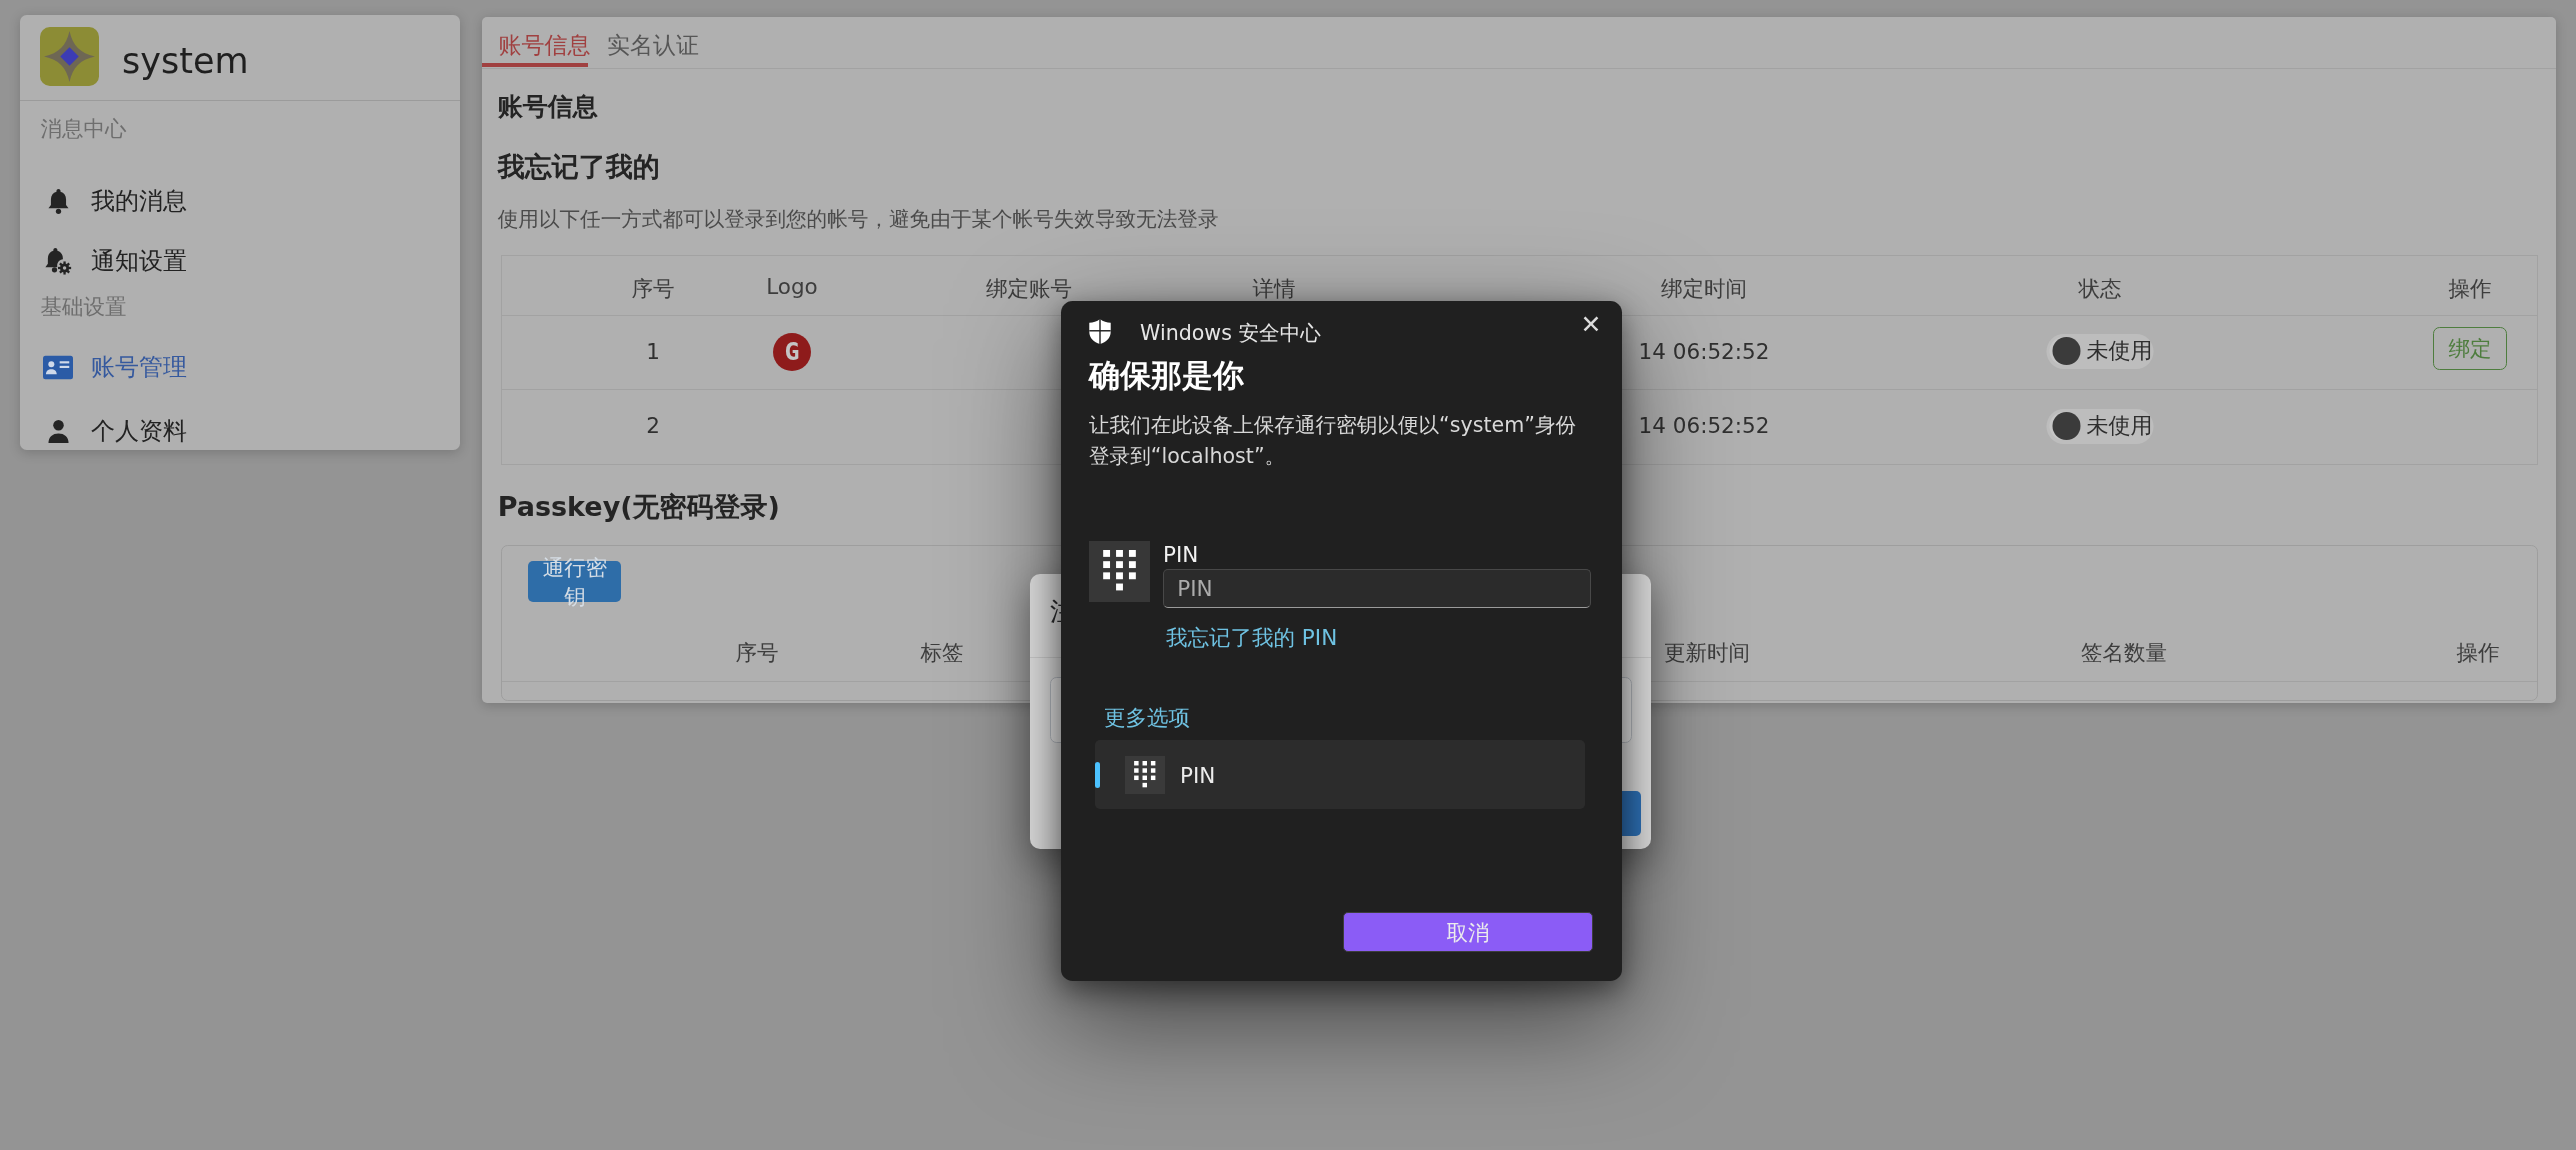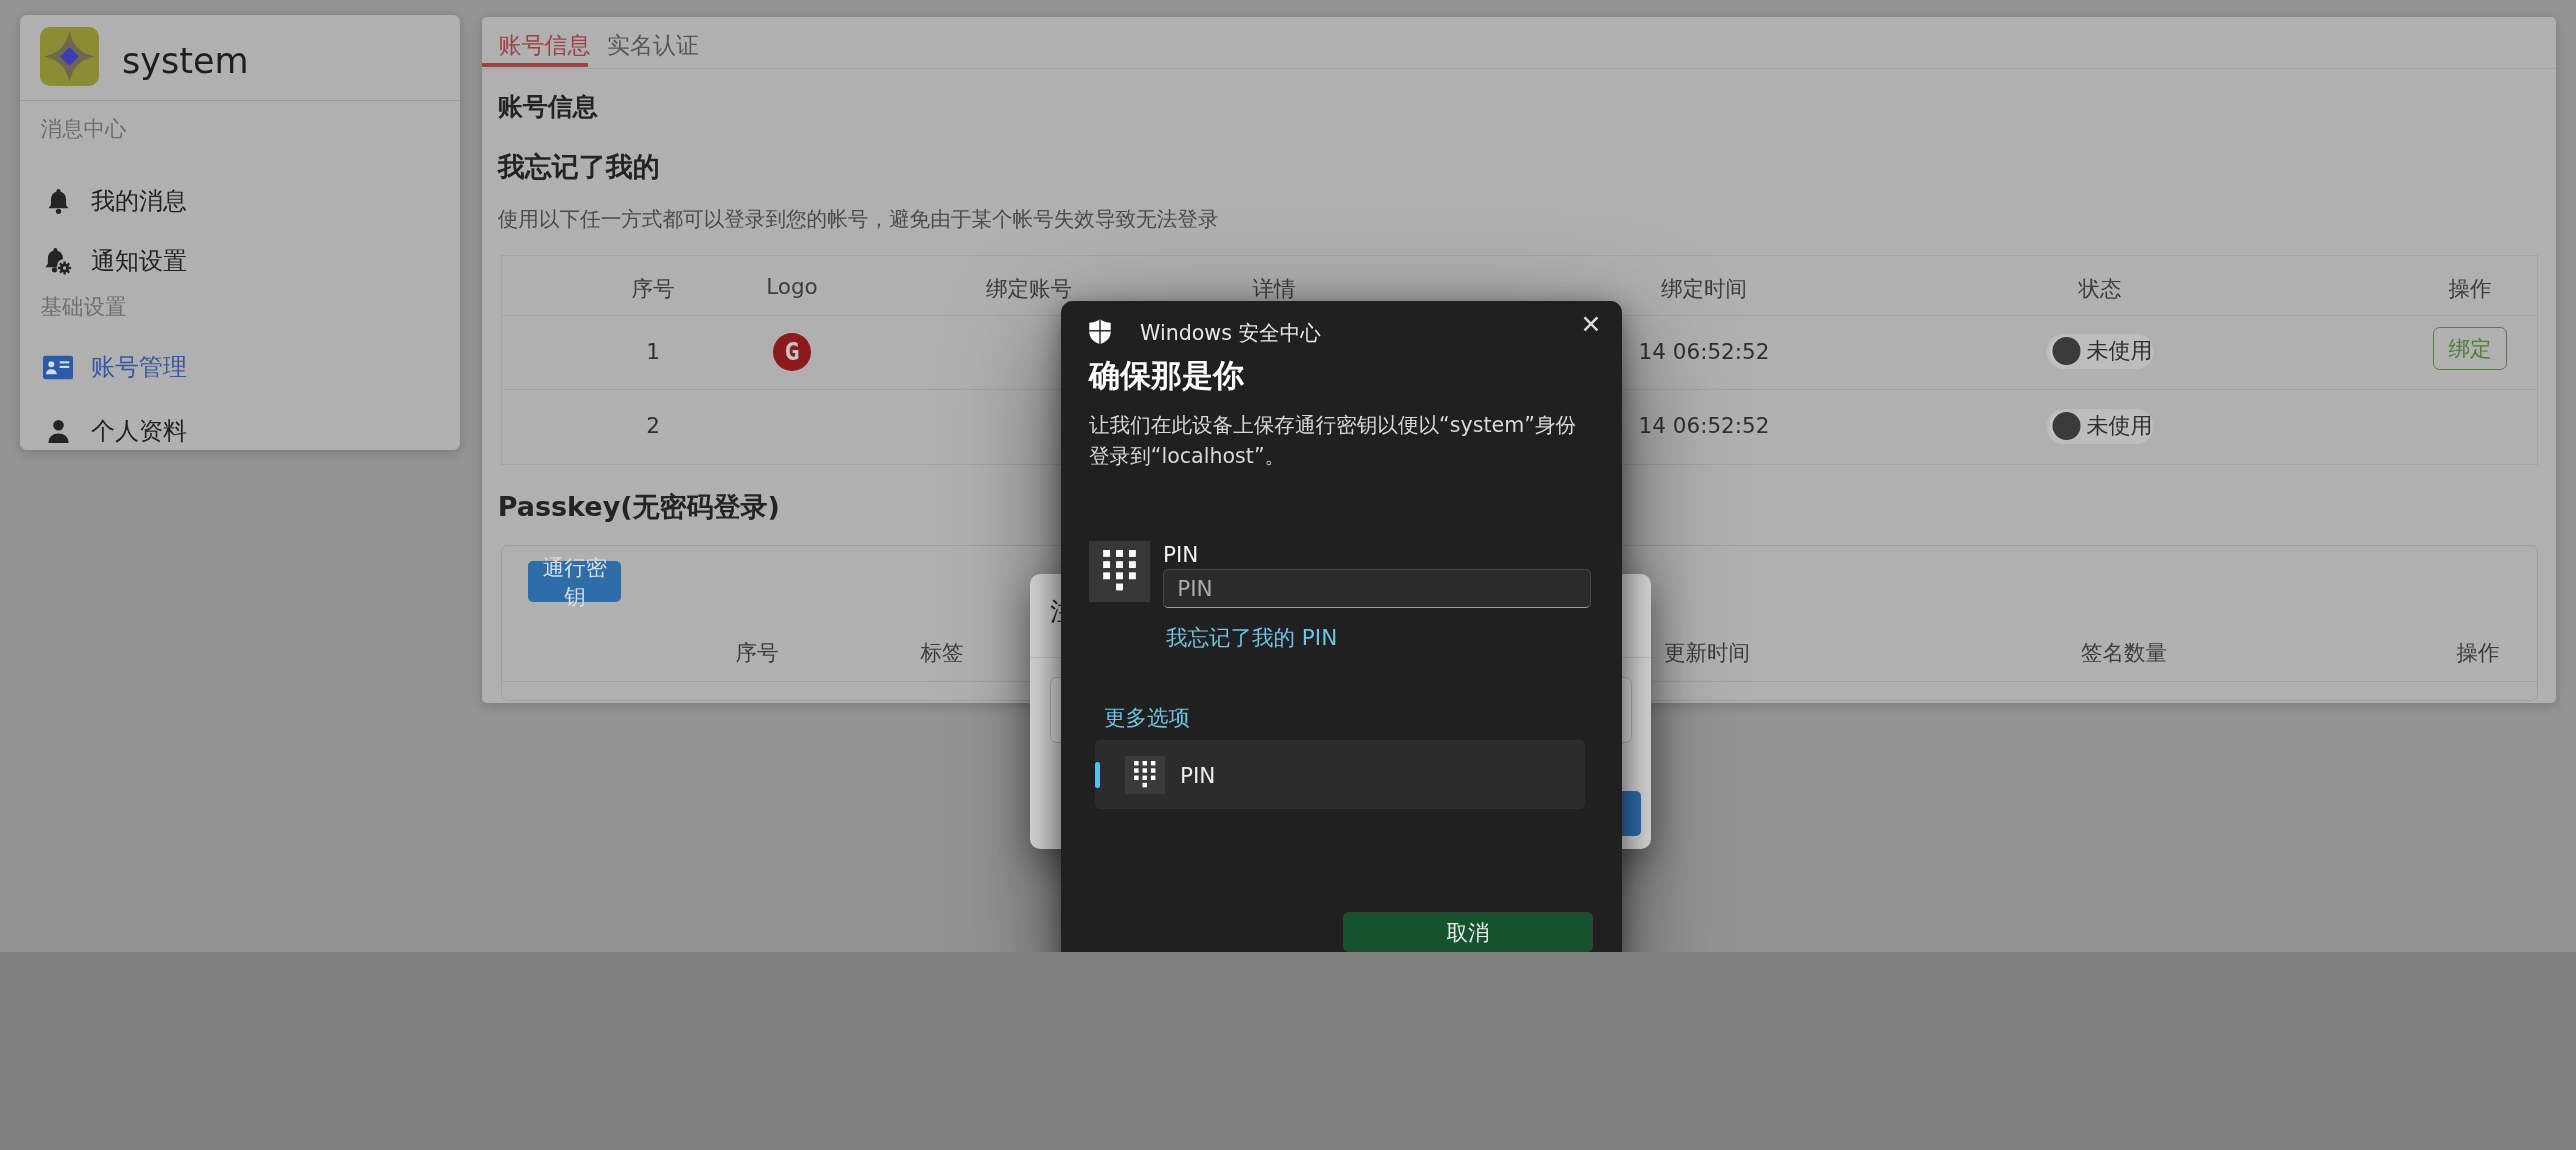--- a/index.html
+++ b/index.html
@@ -1,16 +1,16 @@
 <!DOCTYPE html>
 <html style="font-size:13.2px"><head>
 <meta charset="utf-8">
 <style>
   html,body{margin:0;padding:0;background:#7e7e7e;}
-  .page{position:relative;width:2576px;height:952px;background:#949494;overflow:hidden;
+  .page{position:relative;width:2576px;height:1150px;background:#949494;overflow:hidden;
         font-family:"DejaVu Sans","Liberation Sans",sans-serif;color:#2b2b2b;}
   .abs{position:absolute;}
   .card{position:absolute;background:#b0b0b0;border-radius:6.6px;box-shadow:0 2.5px 11.6px rgba(0,0,0,.18);}
 
   
   #sidebar{left:20px;top:15px;width:440px;height:435px;}
   .app-logo{left:20px;top:11.6px;width:59px;height:59px;}
   .app-title{left:102px;top:26.4px;font-size:35px;color:#1f1f1f;}
   .side-divider{left:0;top:85px;width:440px;height:0.8px;background:#9b9b9b;}
   .side-section{left:20.6px;font-size:21.5px;color:#6e6e6e;}
@@ -80,21 +80,21 @@
             background:#2b2b2b;border:0.8px solid #484848;border-bottom:1.7px solid #9b9b9b;border-radius:5px;
             color:#e6e6e6;font-size:21.5px;padding:0 13.2px;outline:none;font-family:inherit;}
   .wd-input::placeholder{color:#ababab;}
   .wd-link{position:absolute;left:105px;top:322px;font-size:21.5px;color:#6fc3e3;cursor:pointer;}
   .wd-more{position:absolute;left:43px;top:402px;font-size:21.5px;color:#6fc3e3;cursor:pointer;}
   .wd-opt1{position:absolute;left:34px;top:439px;width:490px;height:69px;background:#2c2c2c;border-radius:5px;cursor:pointer;}
   .wd-accent{position:absolute;left:0;top:21.5px;width:5px;height:26.4px;border-radius:2.5px;background:#4cc2ff;}
   .wd-opt-tile{position:absolute;width:40px;height:38px;background:#3a3a3a;display:flex;align-items:center;justify-content:center;}
   .wd-opt-label{position:absolute;font-size:21.5px;color:#ededed;white-space:nowrap;}
   .wd-opt2{position:absolute;left:34px;top:508px;width:490px;height:69px;border-radius:5px;cursor:pointer;}
-  .wd-cancel{position:absolute;left:282px;top:611px;width:248px;height:38px;background:#14532d;
+  .wd-cancel{position:absolute;left:282px;top:611px;width:248px;height:38px;background:#8b5cf6;
              border:0.8px solid #3d3d3d;border-radius:5px;color:#ececec;font-size:21.5px;
              display:flex;align-items:center;justify-content:center;cursor:pointer;}
   .dots3{display:flex;gap:5px;}
   .dots3 i{width:6.6px;height:6.6px;border-radius:50%;background:#fff;}
 </style>
 </head>
 <body>
 
 <div class="page">
 

